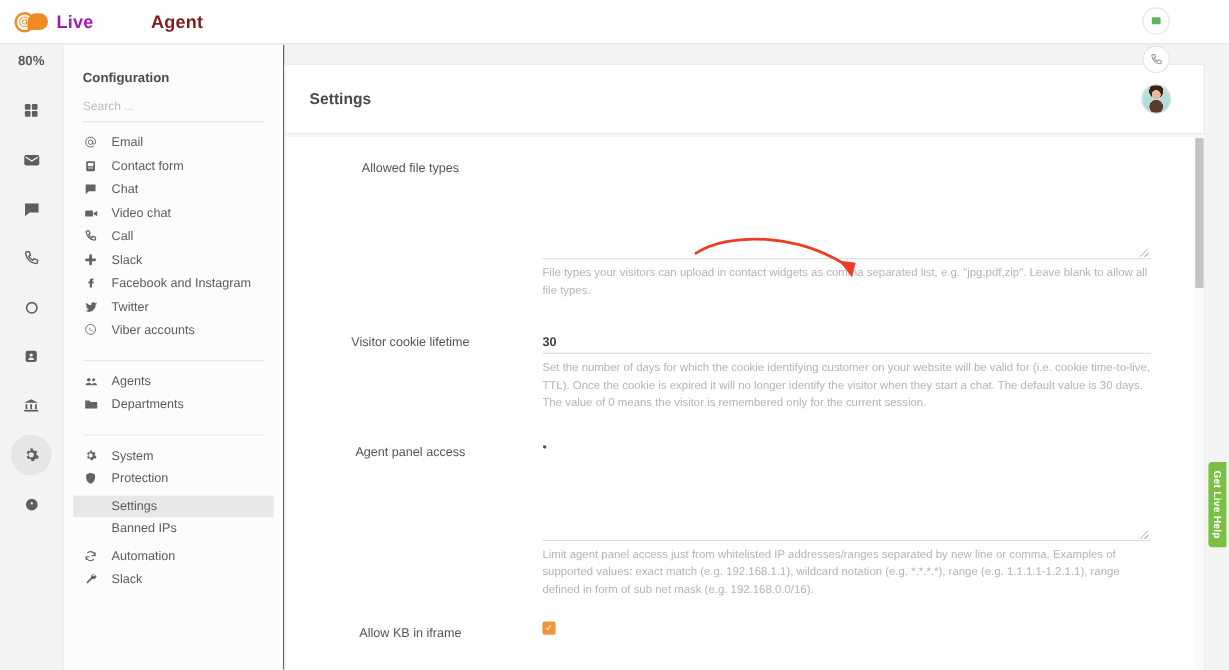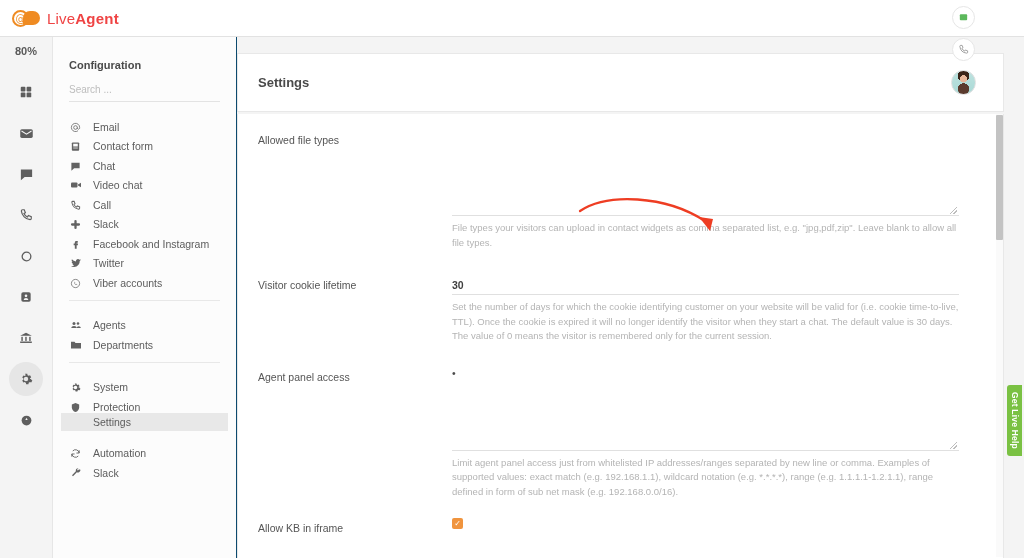--- a/index.html
+++ b/index.html
@@ -23,22 +23,22 @@
     position: absolute; left: 0; top: 1px; width: 17px; height: 17px;
     border: 2px solid #ef8b22; border-radius: 50%;
     color: #ef8b22; font-size: 10px; line-height: 13px; text-align: center;
     font-family: "DejaVu Sans", sans-serif;
   }
   .logo-bubble {
     position: absolute; left: 11px; top: 2px; width: 17px; height: 14px;
     background: #ef8b22; border-radius: 9px 9px 9px 2px;
   }
   .logo-text { font-size: 15px; letter-spacing: .2px; }
-  .logo-text .lt-live { color: #ef4444; font-weight: 400; }
-  .logo-text .lt-agent { color: #ef4444; font-weight: 700; }
+  .logo-text .lt-live { color: #a21caf; font-weight: 700; }
+  .logo-text .lt-agent { color: #7f1d1d; font-weight: 700; margin-left: 48px; }
 
   .top-right { margin-left: auto; display: flex; align-items: center; gap: 9px; margin-right: 13px; flex-direction: column; }
   .round-btn {
     width: 23px; height: 23px; border-radius: 50%;
     border: 1px solid #e6e6e6; background: #fff;
     display: flex; align-items: center; justify-content: center;
     color: #8d8d8d;
   }
   .solve-pill {
     height: 24px; border-radius: 13px; background: #f0943e;
@@ -81,21 +81,21 @@
   }
   .config-title { margin-top: 22px; font-size: 11px; font-weight: 700; color: #4a4a4a; }
   .config-search {
     margin-top: 13px; width: 100%; border: none; border-bottom: 1px solid #e3e3e3;
     font-size: 10px; color: #9a9a9a; padding: 0 0 6px 0; background: transparent;
     font-family: "Liberation Sans", sans-serif;
   }
   .config-search::placeholder { color: #bdbdbd; }
   .nav-group { margin-top: 11px; }
   .nav-item {
-    display: flex; align-items: flex-end; gap: 11px;
+    display: flex; align-items: flex-start; gap: 11px;
     height: 19.5px; margin: 0 -8px; padding: 0 8px; border-radius: 2px;
   }
   .nav-ico {
     width: 13px; display: flex; align-items: center; justify-content: center;
     color: #636363; flex: 0 0 13px;
   }
   .nav-label { font-size: 10.5px; color: #5c5c5c; }
   .nav-sub { padding-left: 32px; height: 18px; display: flex; align-items: center;
              margin: 0 -8px 0 -8px; }
   .nav-sub.active { background: #e8e8e8; }
@@ -114,21 +114,21 @@
   .card-head { height: 57px; display: flex; align-items: center; padding-left: 20px; }
   .page-title { font-size: 13px; font-weight: 700; color: #4a4a4a; }
 
   .card-body {
     margin-top: 2px; width: 767px; background: #fff;
     border: 1px solid #e8e8e8; border-top: none; position: relative;
     height: 447px; overflow: hidden;
   }
   .form-row { display: flex; padding: 0 20px; }
   .form-label {
-    width: 194px; flex: 0 0 194px; text-align: left; padding-right: 26px;
+    width: 194px; flex: 0 0 194px; text-align: center; padding-right: 26px;
     font-size: 10.5px; color: #555; padding-top: 4px;
   }
   .form-field { flex: 1; padding-right: 24px; }
 
   .ta {
     width: 100%; border: none; border-bottom: 1px solid #e0e0e0;
     background: transparent; resize: none; outline: none;
     font-family: "Liberation Sans", sans-serif; font-size: 10.5px; color: #4a4a4a;
     padding: 0 0 2px 0; display: block;
   }
@@ -416,20 +416,23 @@
         <span class="nav-ico">
           <svg width="11" height="11" viewBox="0 0 24 24" fill="#636363">
             <path d="M12 2l8 3.2v6c0 5-3.4 9.3-8 10.8-4.6-1.5-8-5.8-8-10.8v-6z"></path>
           </svg>
           </span>
         <span class="nav-label">Protection</span>
       </div>
 
       <div class="nav-sub active">
         <span class="nav-label">Settings</span>
+      </div>
+      <div class="nav-sub">
+        <span class="nav-label">Banned IPs</span>
       </div>
     </div>
 
     <div class="nav-group" style="margin-top:9px;">
       <div class="nav-item">
         <span class="nav-ico">
           <svg width="11" height="11" viewBox="0 0 24 24" fill="none" stroke="#636363" stroke-width="2">
             <path d="M20 11a8 8 0 0 0-14-4.5M4 13a8 8 0 0 0 14 4.5"></path>
             <polyline points="20,5 20,11 14,11"></polyline>
               <polyline points="4,19 4,13 10,13"></polyline>

